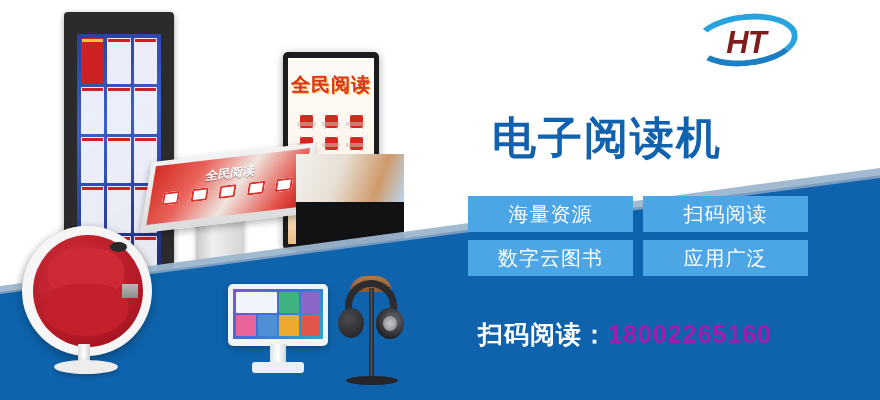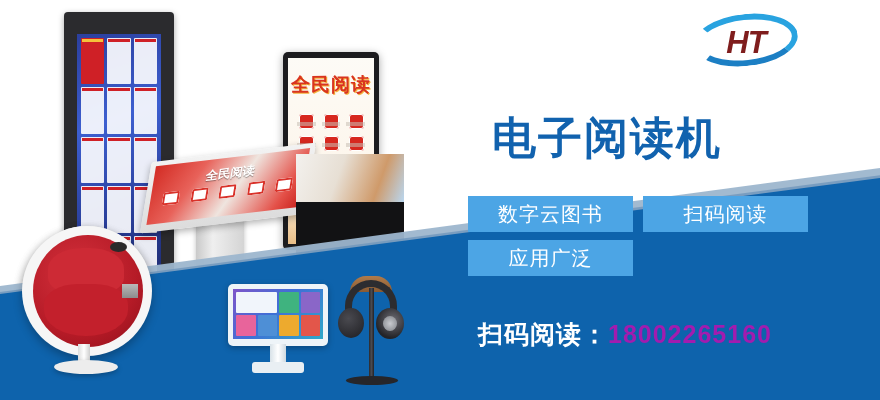--- a/index.html
+++ b/index.html
@@ -467,20 +467,21 @@
   </div>
 
   <div class="logo">
     <div class="swoosh"></div>
     <div class="ht">HT</div>
   </div>
 
   <div class="headline">电子阅读机</div>
 
   <div class="tags">
+    <div class="tag">海量资源</div>
+    <div class="tag">扫码阅读</div>
     <div class="tag">数字云图书</div>
-    <div class="tag">扫码阅读</div>
     <div class="tag">应用广泛</div>
   </div>
 
   <div class="contact"><span>扫码阅读：</span><span class="num">18002265160</span></div>
 
 </div>
 
 </body></html>

